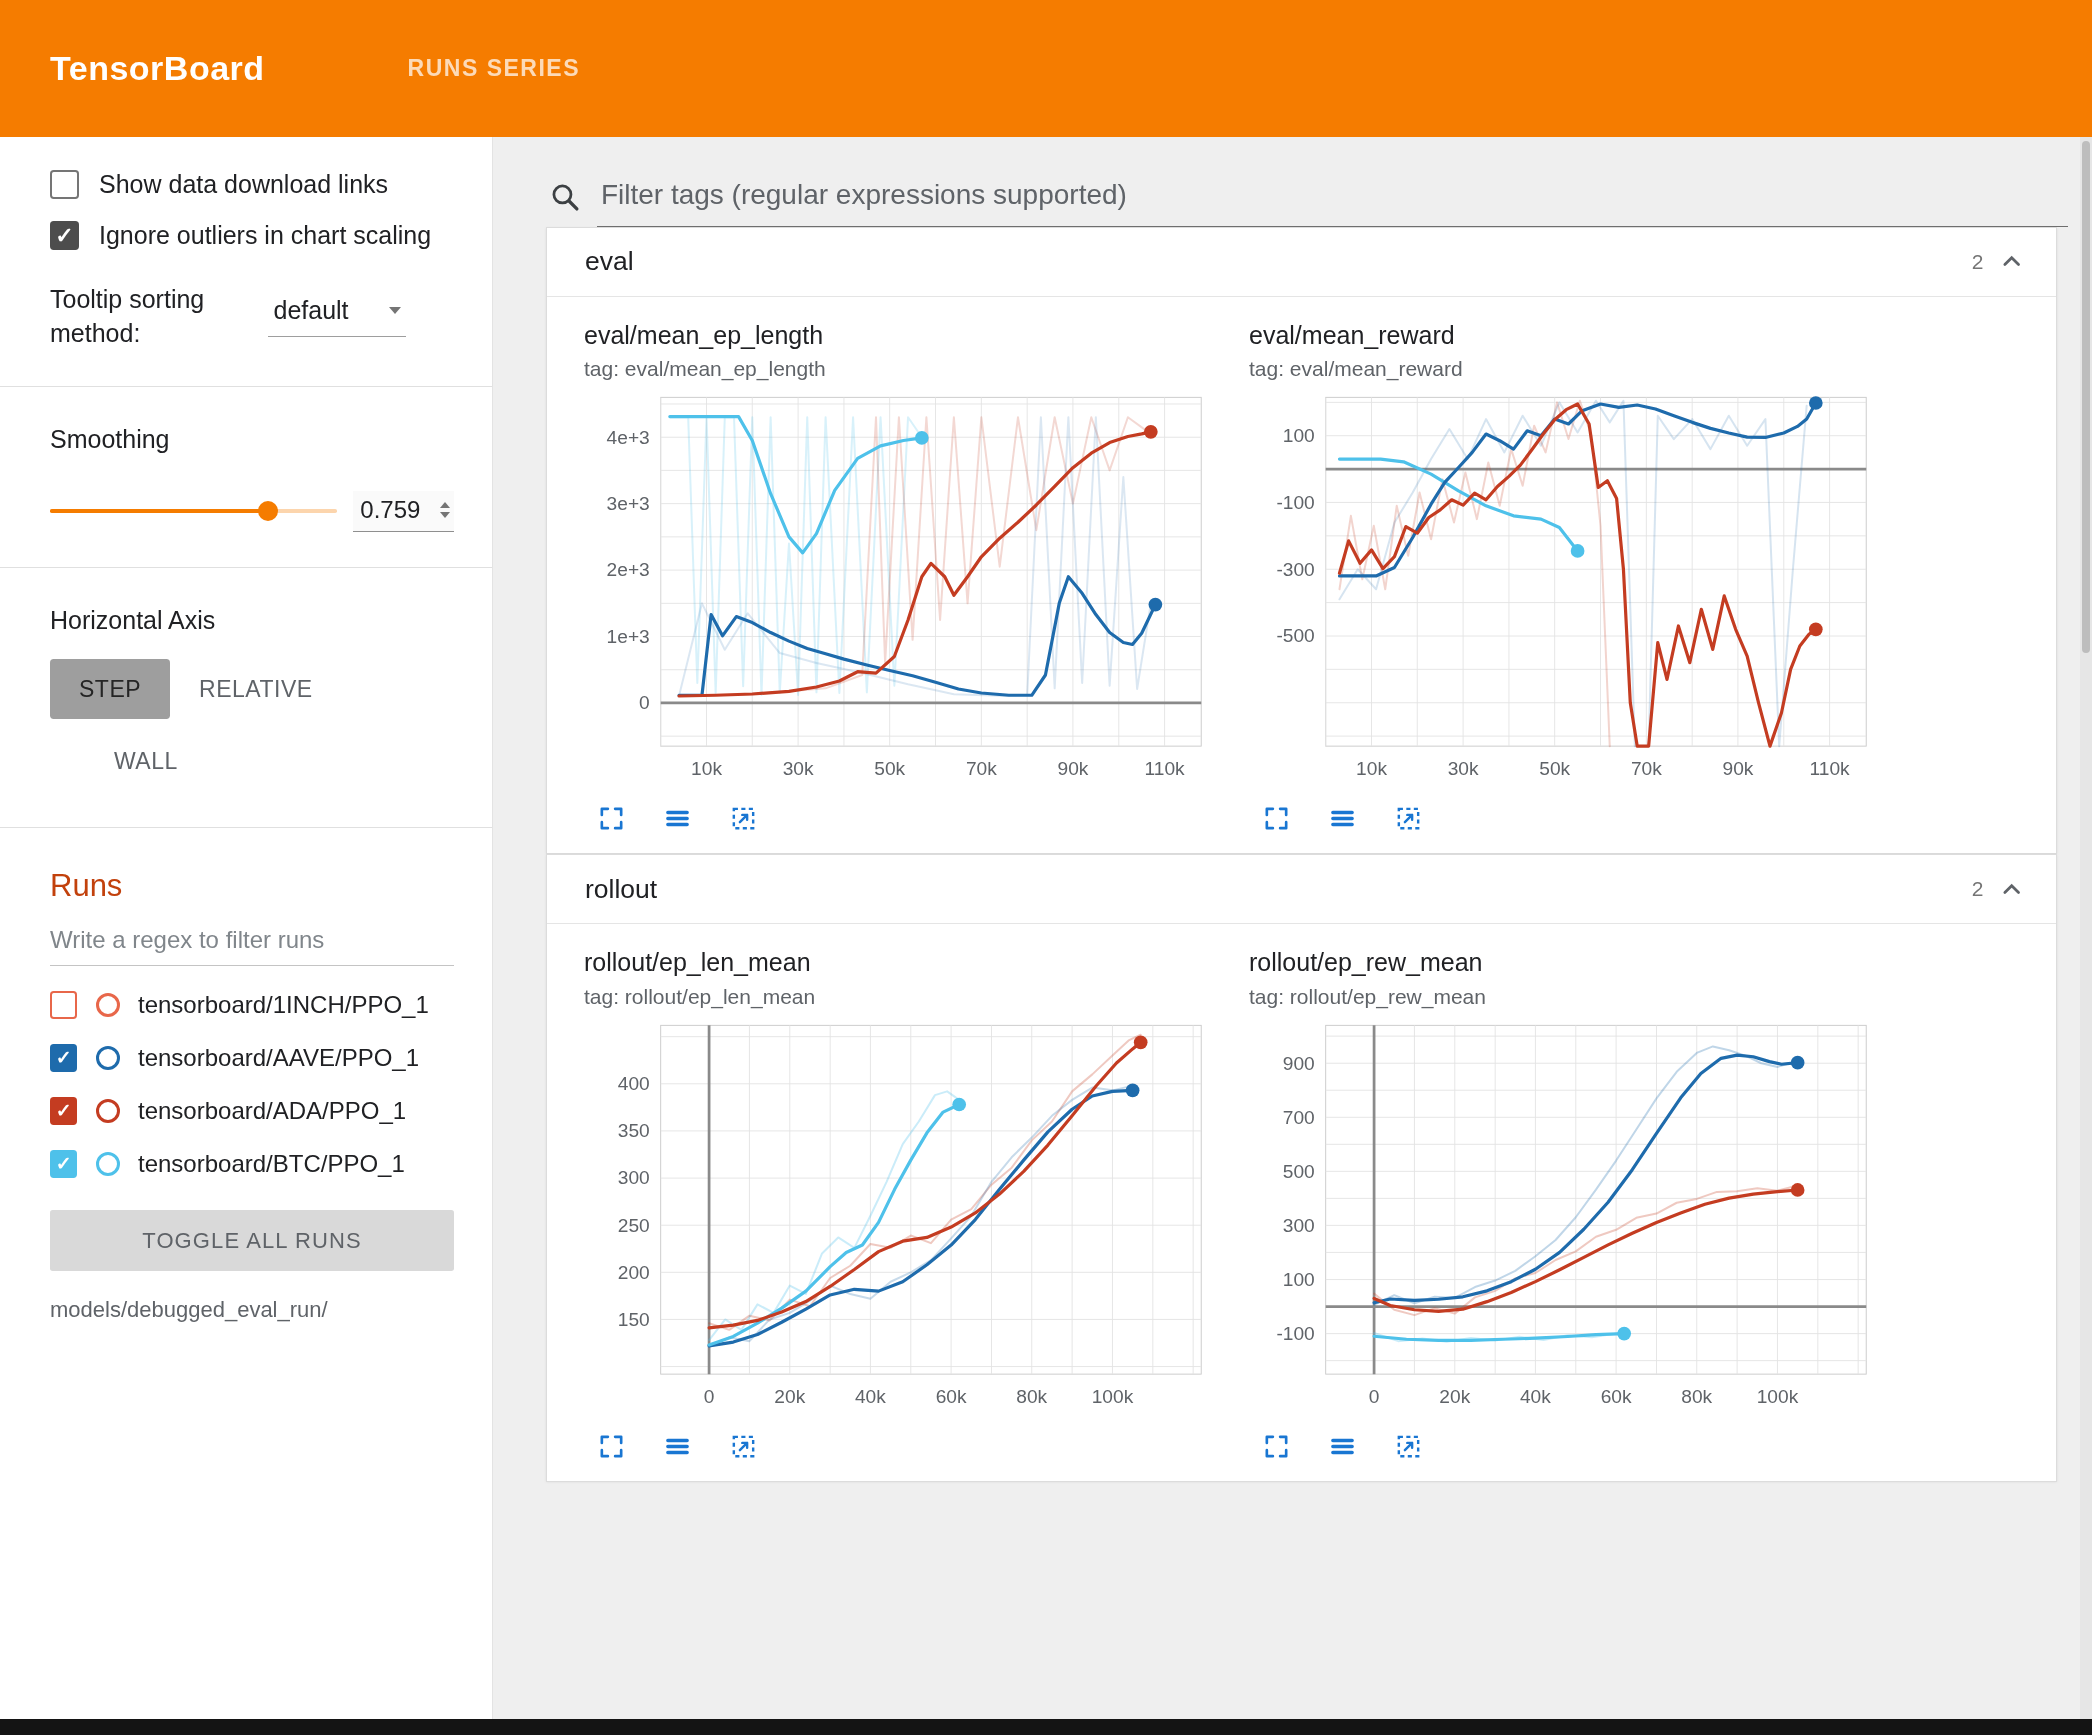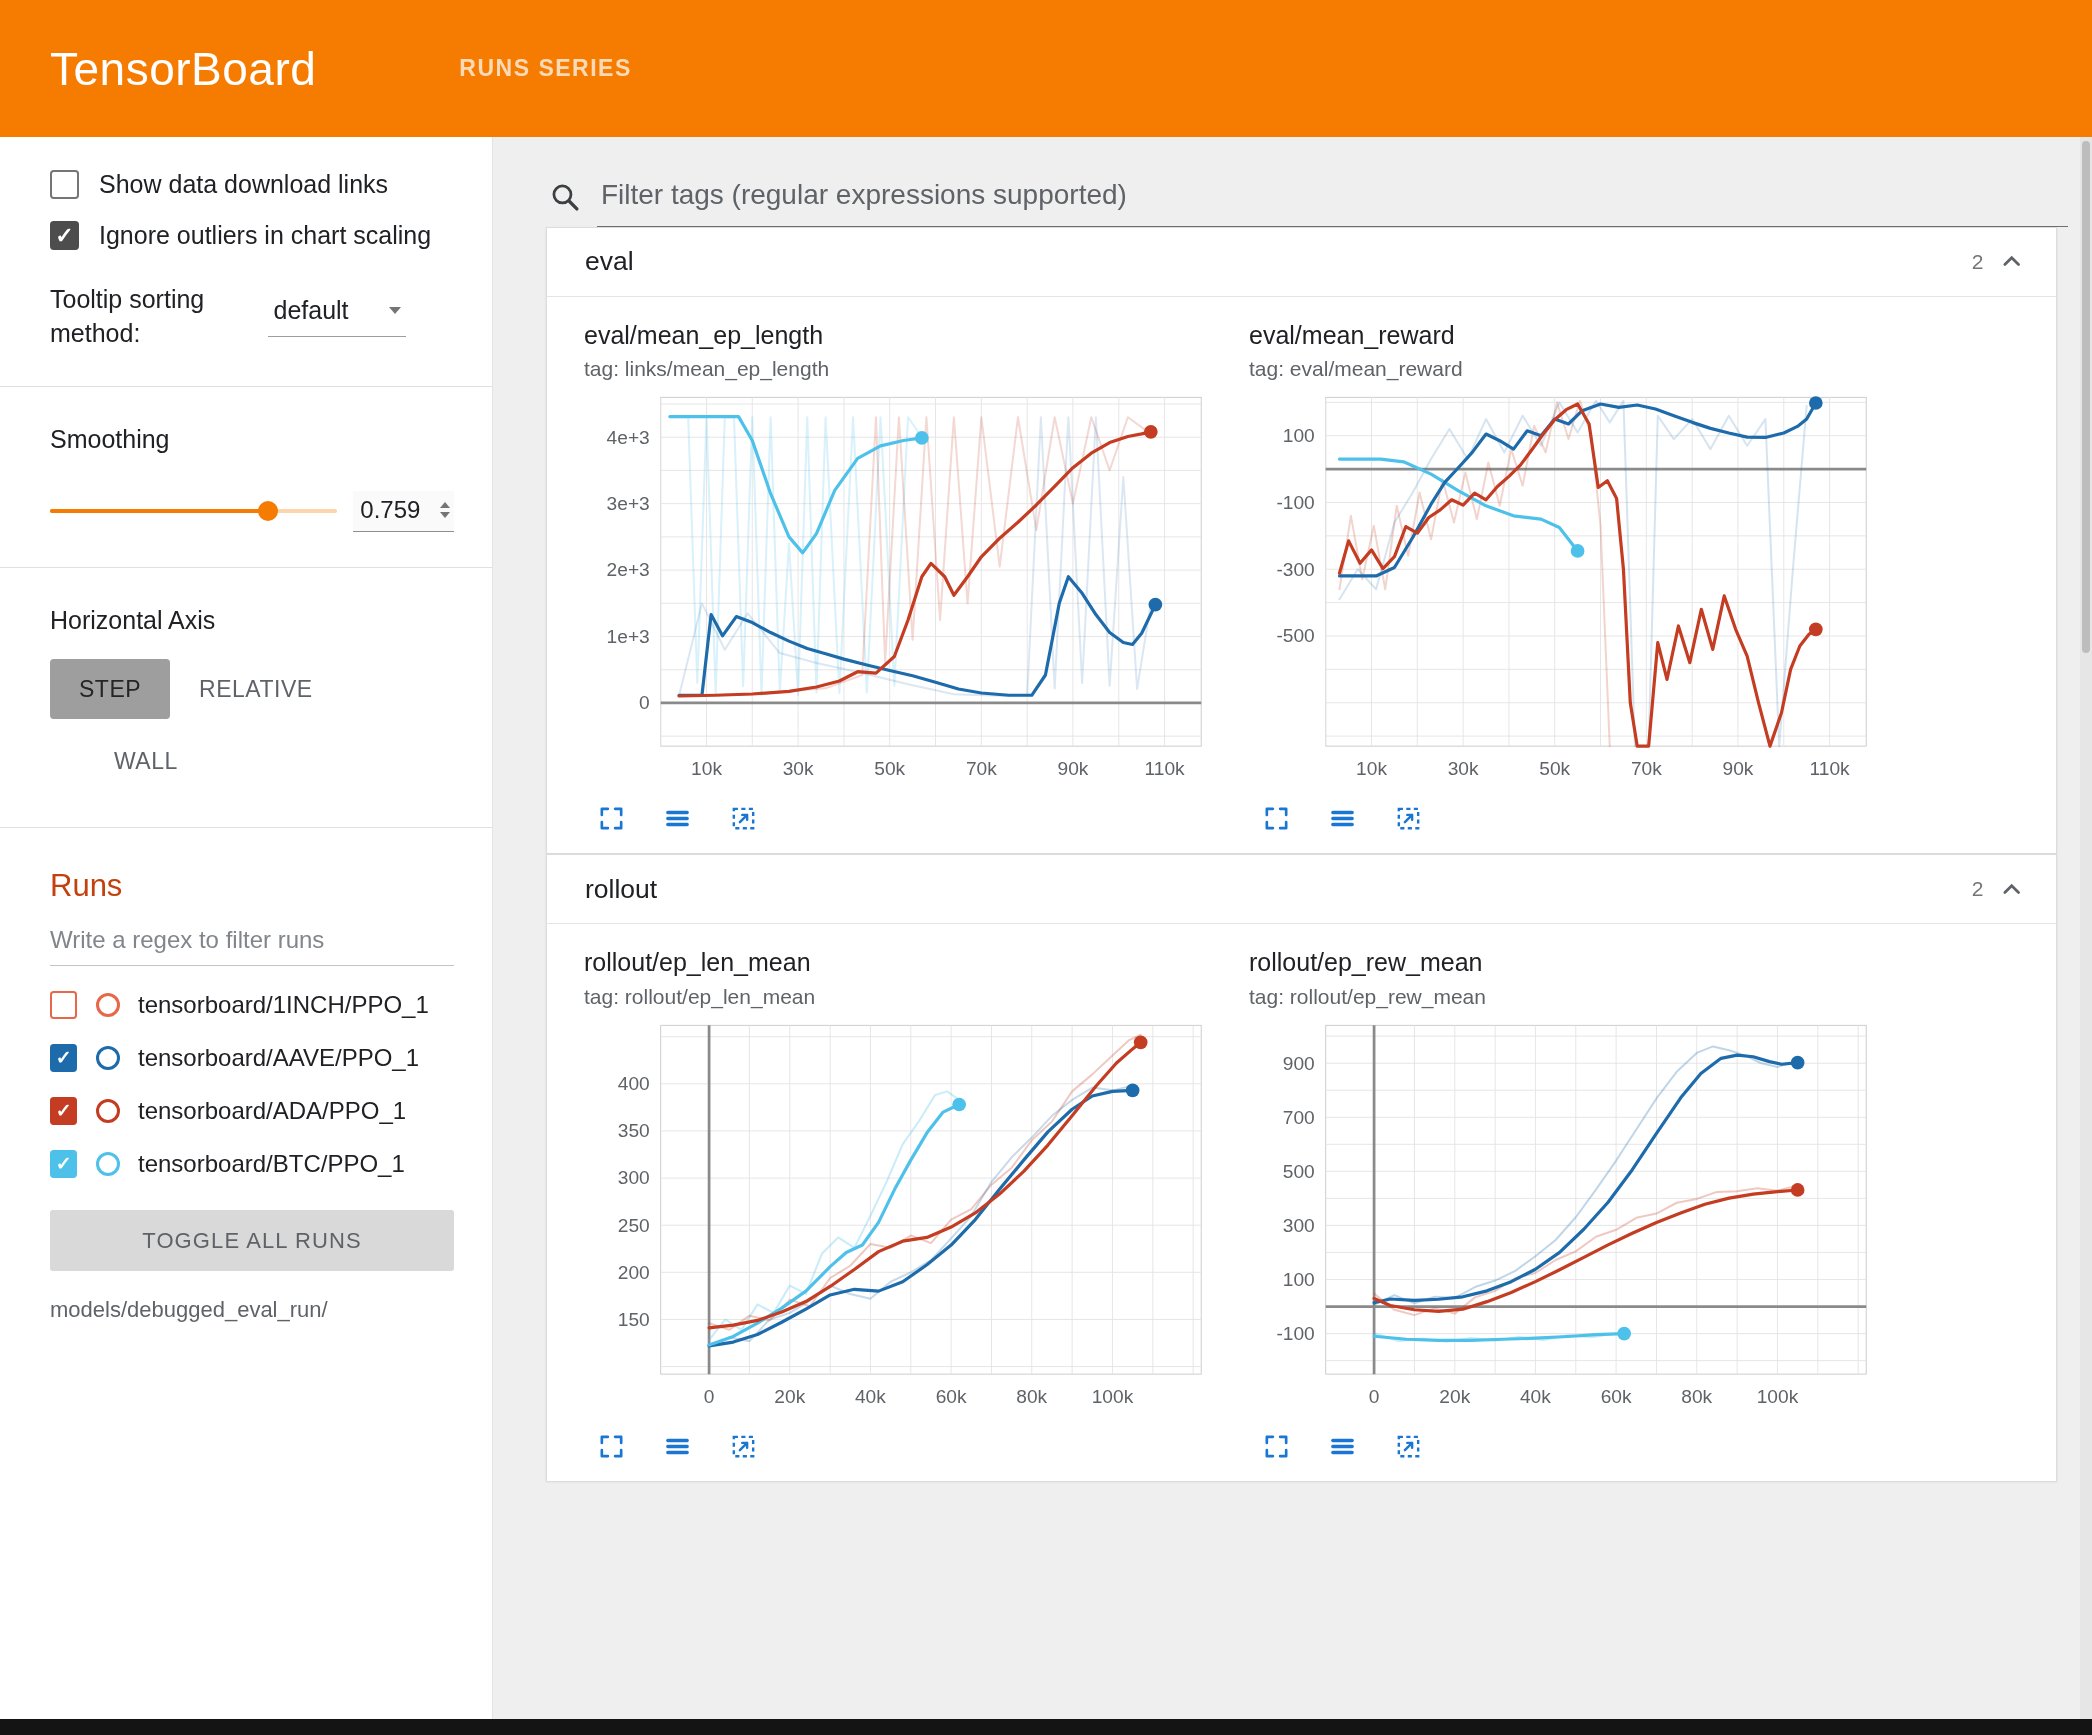--- a/index.html
+++ b/index.html
@@ -1,21 +1,21 @@
 <!DOCTYPE html>
 <html style="font-size:14.6px"><head>
 <meta charset="utf-8">
 <style>
   *{box-sizing:border-box;margin:0;padding:0}
   html,body{width:2092px;height:1735px;overflow:hidden}
   body{font-family:"Liberation Sans",sans-serif;background:#fff;position:relative;color:#202124}
 
   
   .header{height:137px;background:#f57c00;display:flex;align-items:stretch;color:#fff;padding-left:50px}
-  .brand{font-size:46px;font-weight:normal;align-self:center;letter-spacing:0.5px}
+  .brand{font-size:34px;font-weight:bold;align-self:center;letter-spacing:0.5px}
   .tabs{display:flex;margin-left:101px}
   .tab{display:flex;align-items:center;padding:0 42px;font-size:23px;font-weight:bold;letter-spacing:1.5px;color:rgba(255,255,255,.72);position:relative;cursor:pointer}
   .tab.active{color:#fff}
   .tab.active::after{content:"";position:absolute;left:7.3px;right:7.3px;bottom:0;height:4.6px;background:#fff}
   .header-right{margin-left:auto;display:flex;align-items:center;gap:33px;padding-right:37px}
   .status-select{display:flex;align-items:center;justify-content:space-between;min-width:233px;border-bottom:1.8px solid #fff;padding:5.5px 9.1px 11px 5.5px;font-size:23px;font-weight:bold;letter-spacing:0.9px;cursor:pointer}
   .caret-down{width:0;height:0;border-left:8.2px solid transparent;border-right:8.2px solid transparent;border-top:9.1px solid #fff}
   .caret-down.gray{border-top-color:#757575;border-left-width:6.4px;border-right-width:6.4px;border-top-width:7.3px}
   .upload-btn{display:flex;align-items:center;gap:14.6px;border:2.7px solid #fff;border-radius:7.3px;padding:13.7px 27.4px;font-size:23px;font-weight:bold;letter-spacing:0.9px;cursor:pointer}
   .info-circle{width:31px;height:31px;border:2.7px solid #fff;border-radius:50%;display:flex;align-items:center;justify-content:center;font-size:18.3px;font-weight:bold;font-style:italic}
@@ -184,21 +184,21 @@
       <div class="card-header bordered">
         <span class="card-title">eval</span>
         <span class="spacer"></span>
         <span class="card-count">2</span>
         <svg width="27.4" height="27.4" viewBox="0 0 24 24">
             <path d="M6 14.5l6-6 6 6" stroke="#5f6368" stroke-width="2.4" fill="none" stroke-linecap="round"></path>
           </svg>
       </div>
       <div class="card-body">
           <div class="charts" id="charts-eval">
-            <div class="chart"><div class="chart-title">eval/mean_ep_length</div><div class="chart-tag">tag: links/mean_ep_length</div><svg width="630" height="400" viewBox="0 0 690 438">
+            <div class="chart"><div class="chart-title">eval/mean_ep_length</div><div class="chart-tag">tag: eval/mean_ep_length</div><svg width="630" height="400" viewBox="0 0 690 438">
                 <defs>
                   <clipPath id="clip0">
                     <rect x="76" y="0" width="608" height="398"></rect>
                   </clipPath>
                 </defs>
                 <rect x="84" y="8" width="592" height="382" fill="#ffffff" stroke="#c9c9c9" stroke-width="1"></rect>
                 <line x1="84.0" y1="8" x2="84.0" y2="390" stroke="#e3e3e3" stroke-width="1"></line>
                 <line x1="134.2" y1="8" x2="134.2" y2="390" stroke="#e3e3e3" stroke-width="1"></line>
                 <line x1="184.3" y1="8" x2="184.3" y2="390" stroke="#e3e3e3" stroke-width="1"></line>
                 <line x1="234.5" y1="8" x2="234.5" y2="390" stroke="#e3e3e3" stroke-width="1"></line>

